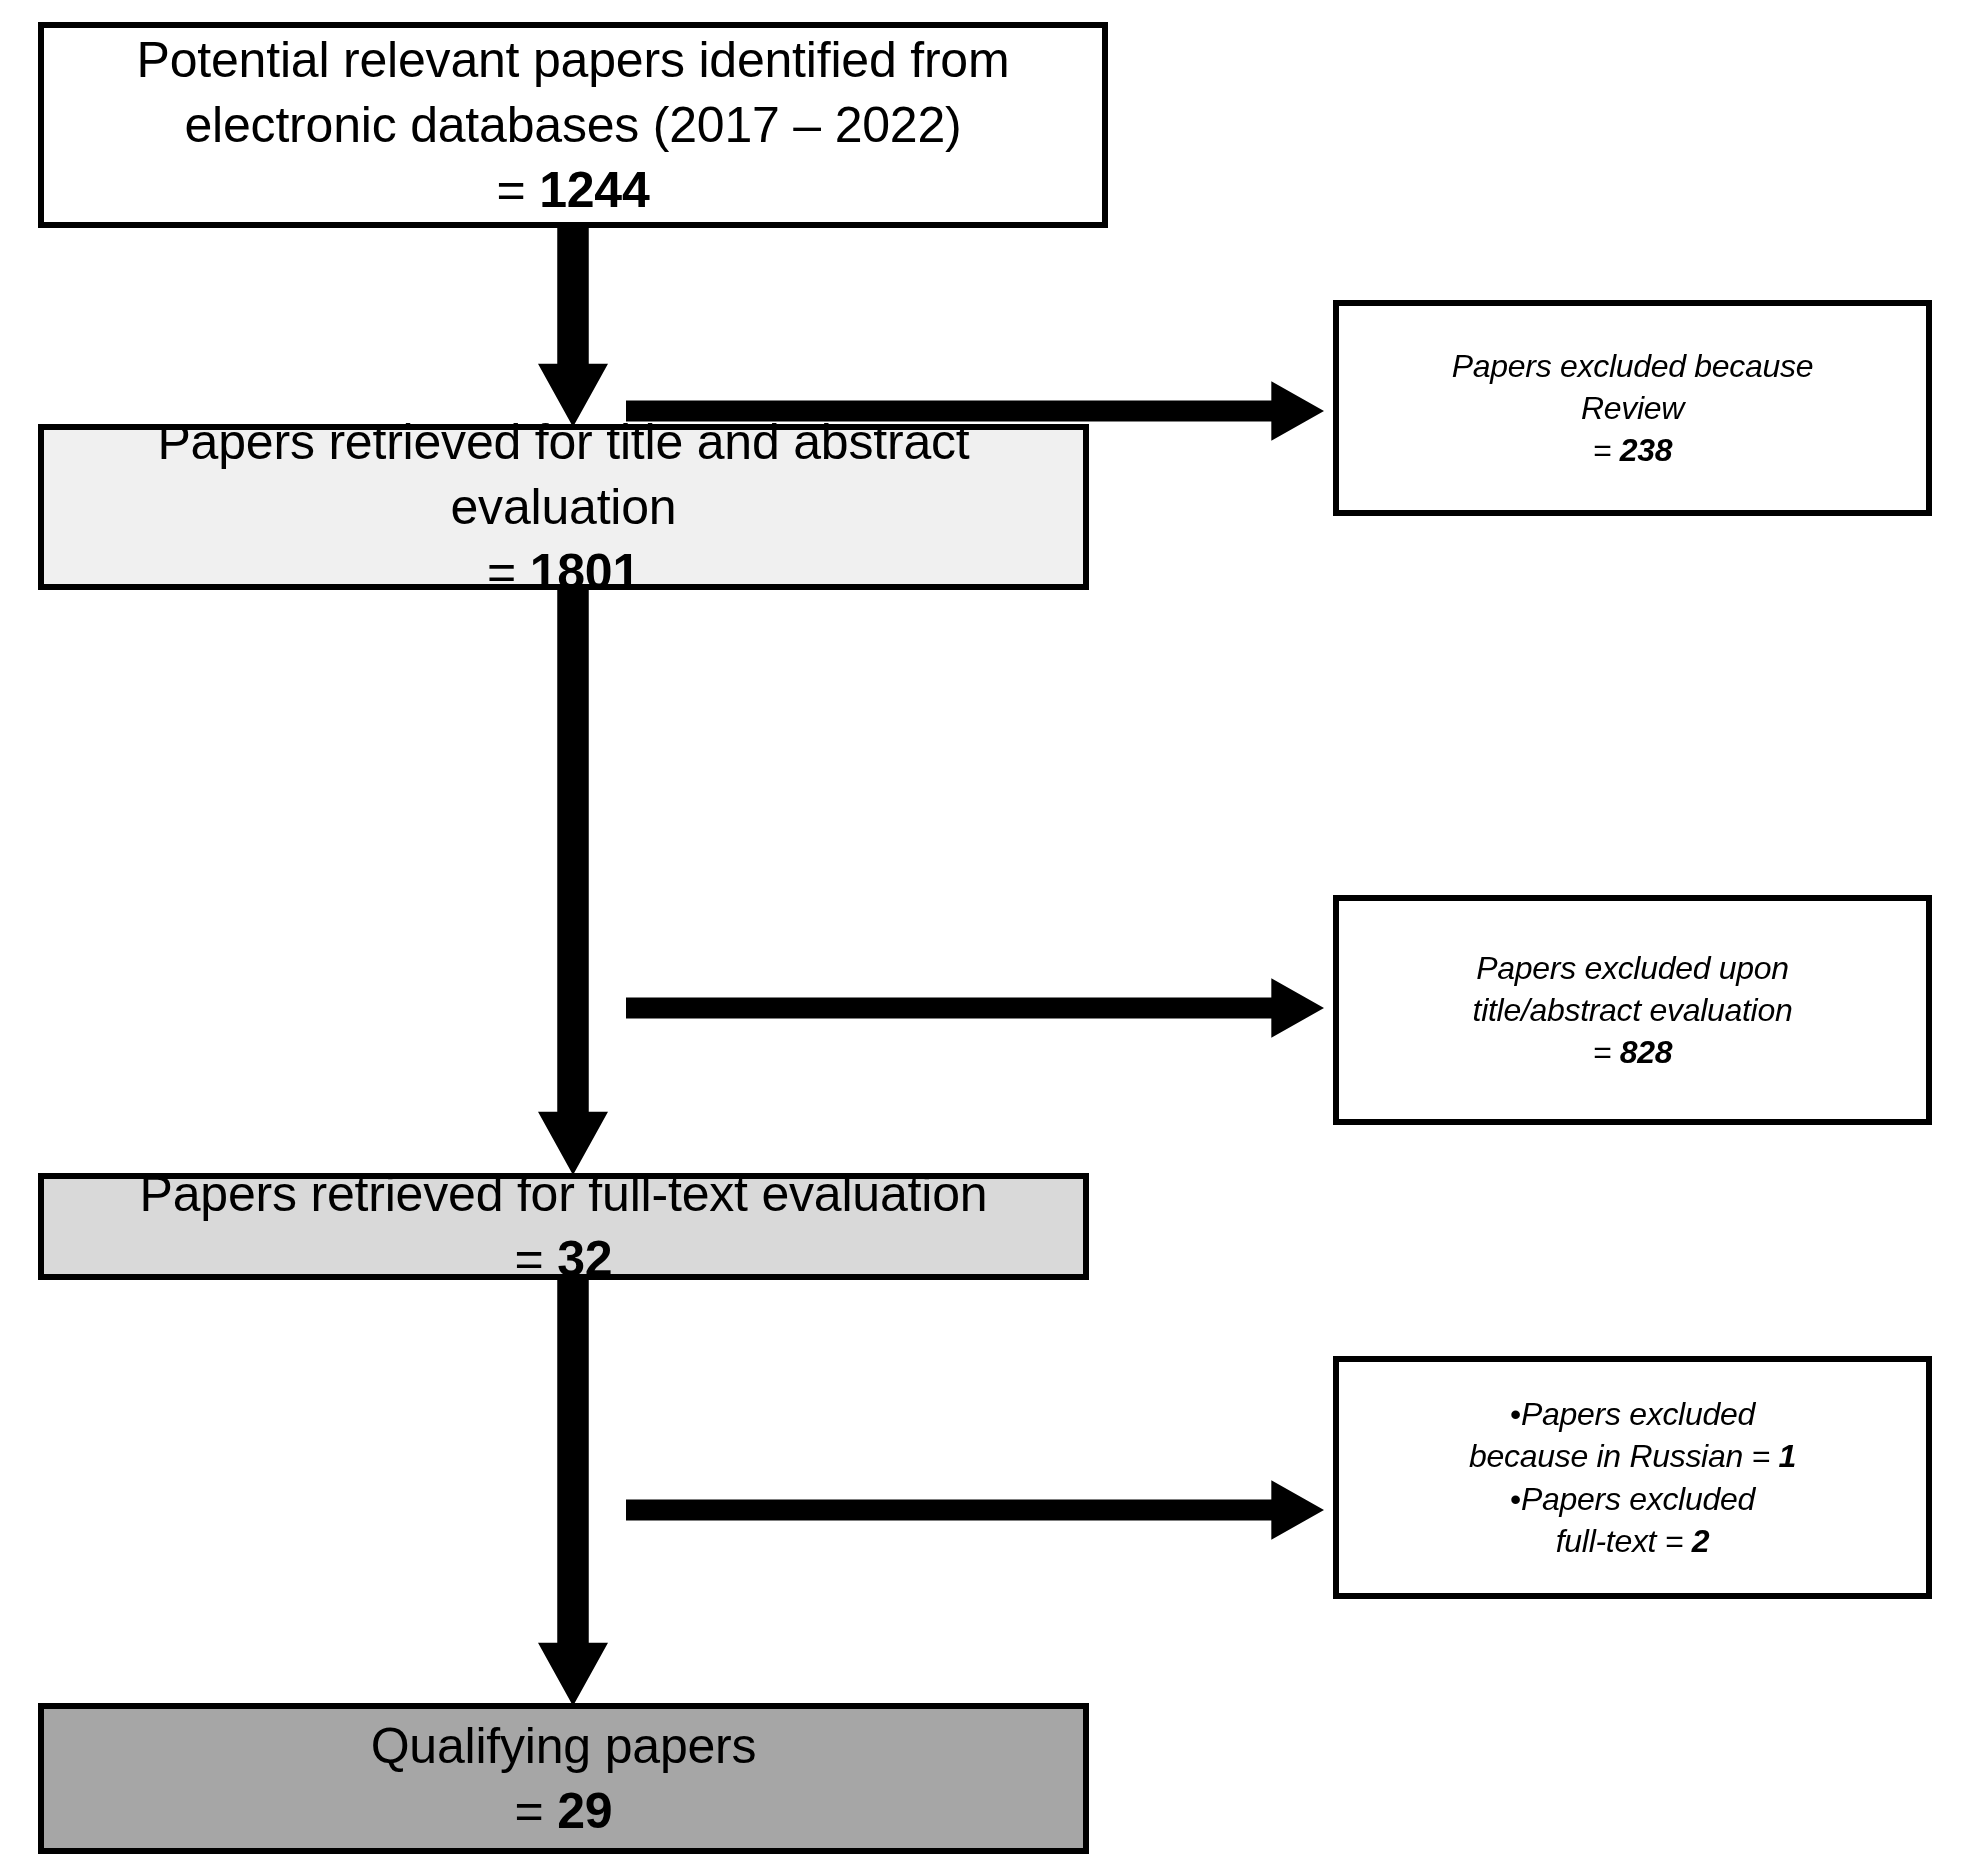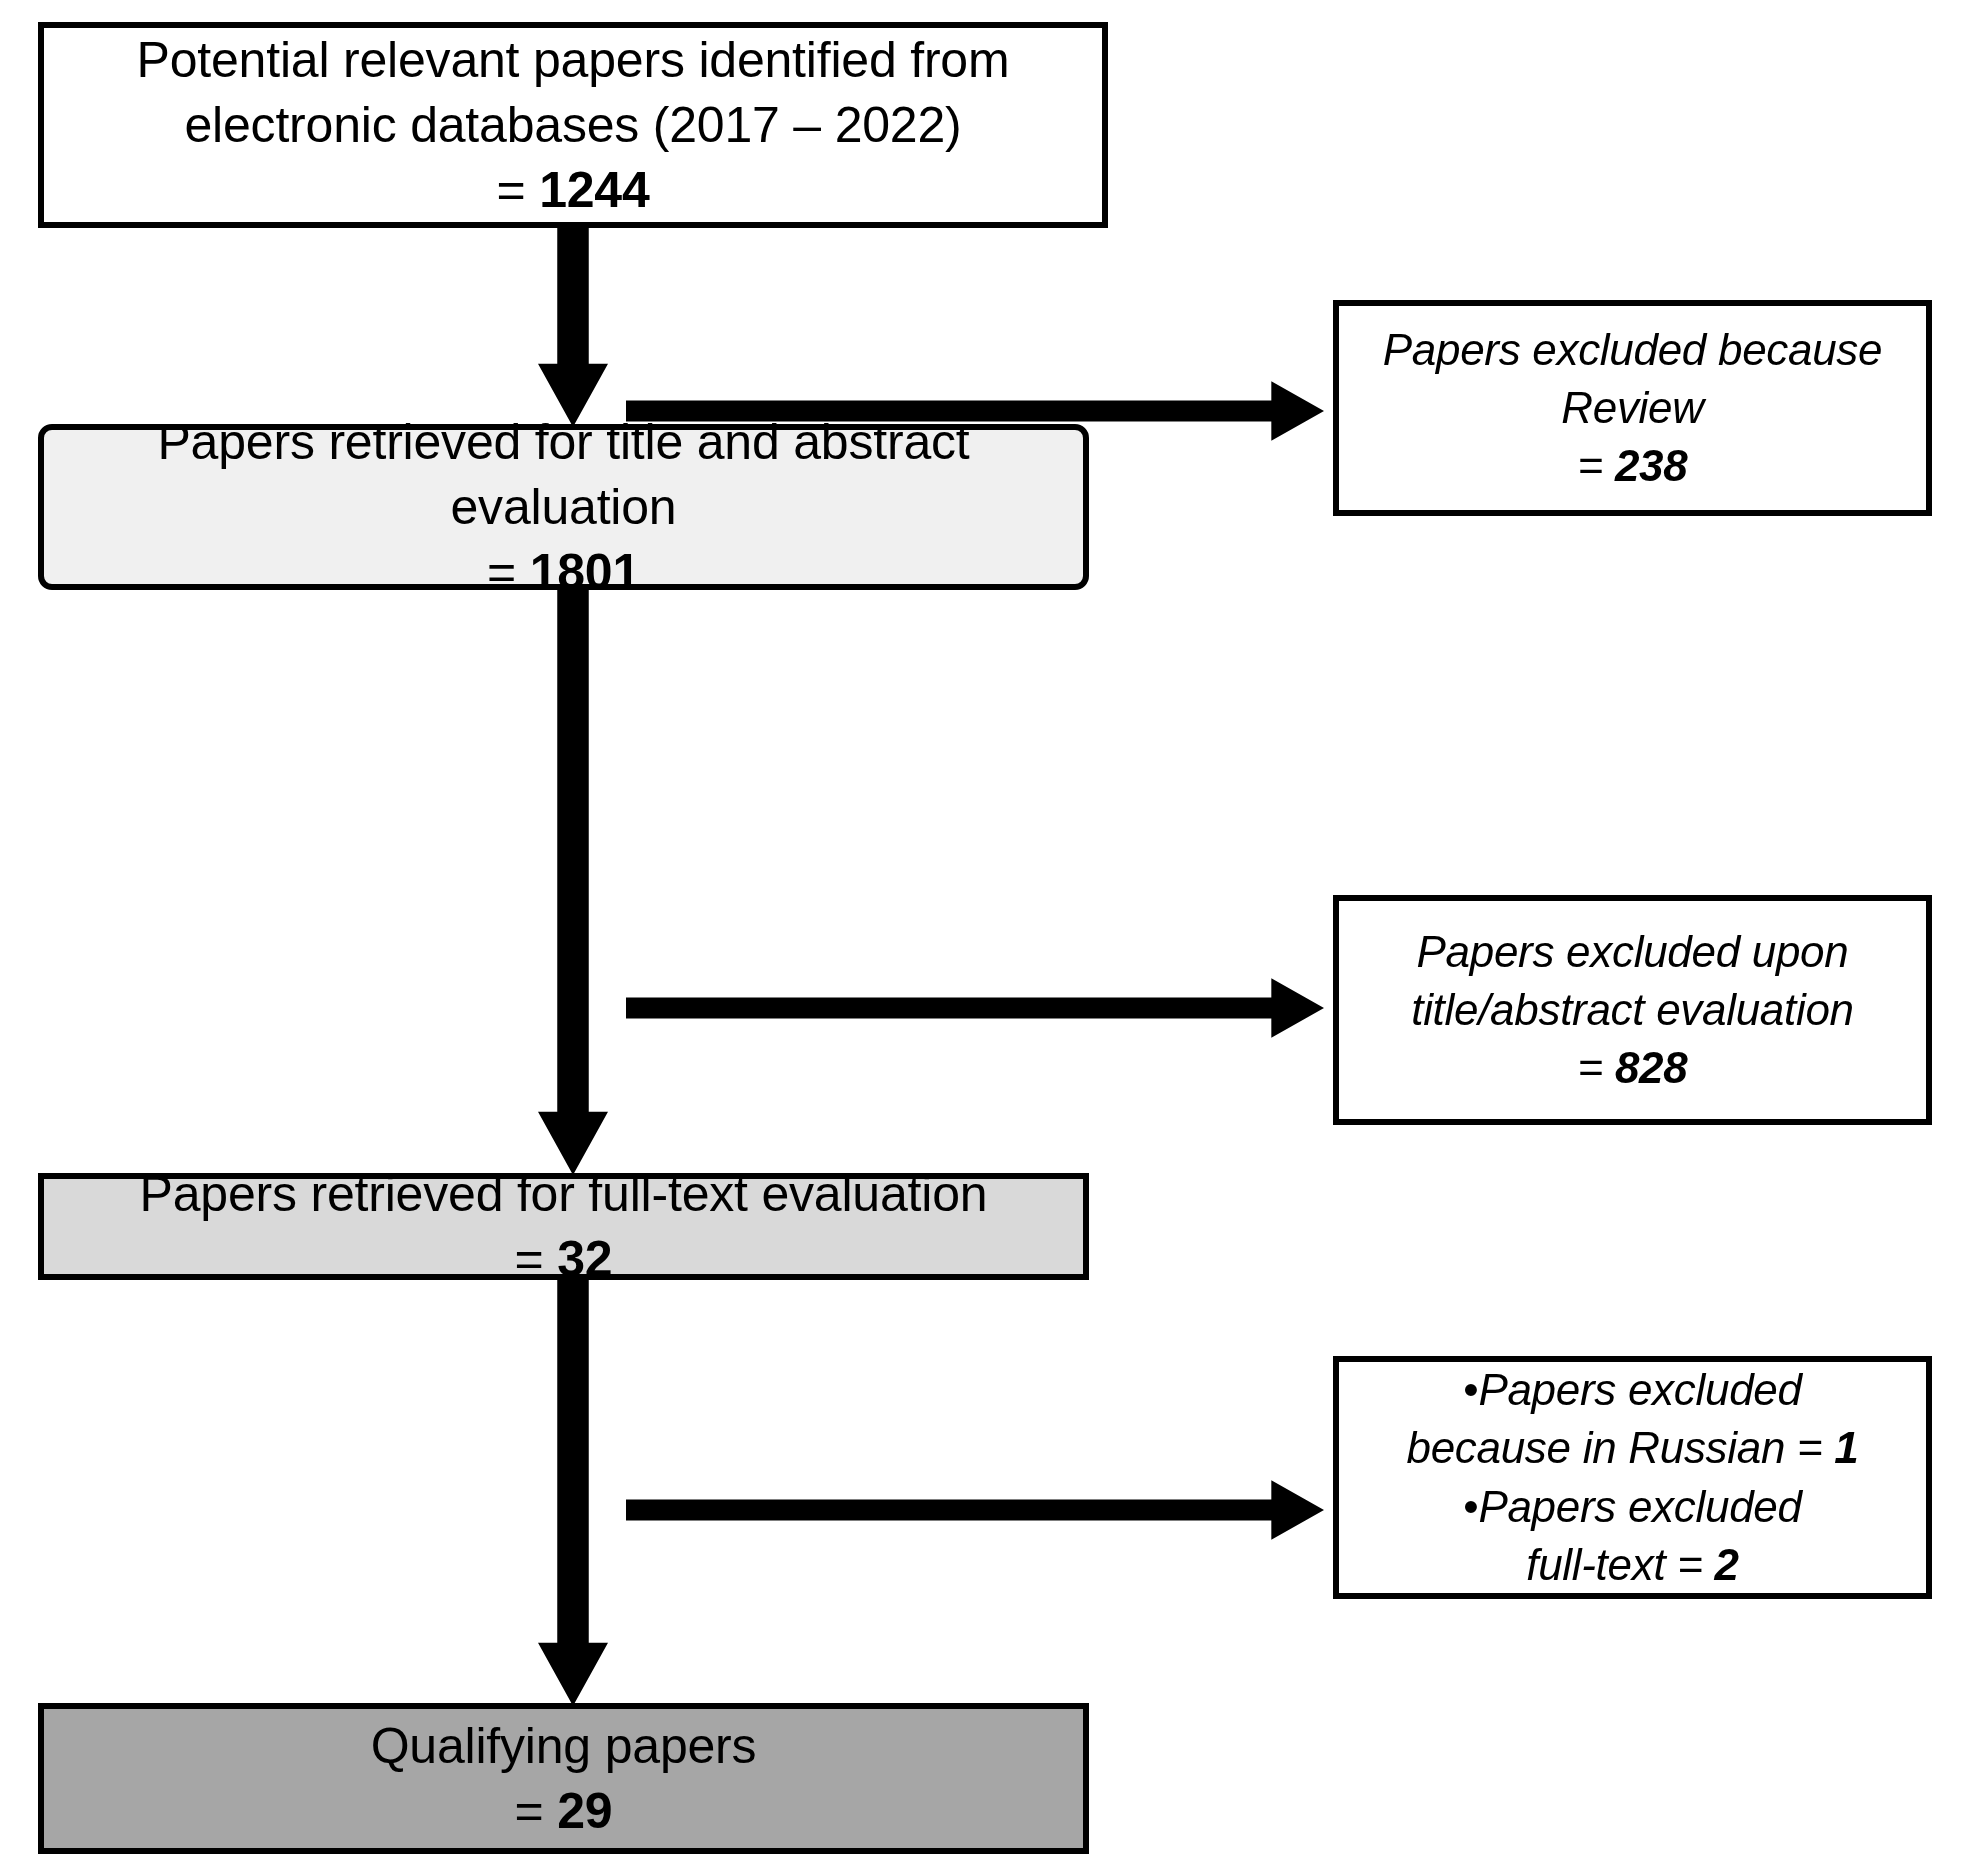--- a/index.html
+++ b/index.html
@@ -66,21 +66,21 @@
   #box-qualifying {
     left: 38px;  top: 1703px;
     width: 1051px; height: 151px;
     background: #a6a6a6;
   }
 
   
   .excl-box {
     background: #ffffff;
     font-style: italic;
-    font-size: 44px;
+    font-size: 32px;
     font-weight: 400;
     letter-spacing: -0.3px;
     line-height: 1.32;
     padding: 3.5px 19.3px;
   }
   .excl-box .count {
     font-weight: 700;
     font-style: italic;
   }
   .excl-box .bullet {
@@ -151,21 +151,21 @@
       <polygon points="0,36 735,36 735,14 795,48 735,82 735,60 0,60" fill="#000000"></polygon>
     </svg>
   </div>
 
   <div class="box stage-box" id="box-identified" style="background: rgb(255, 255, 255); border-color: rgb(0, 0, 0);">
     <span class="line">Potential relevant papers identified from</span>
     <span class="line">electronic databases (2017 – 2022)</span>
     <span class="line"><span>= </span><span class="count">1244</span></span>
   </div>
 
-  <div class="box stage-box" id="box-title-abstract" style="background: rgb(240, 240, 240); border-color: rgb(0, 0, 0); border-radius: 14px;">
+  <div class="box stage-box" id="box-title-abstract" style="background: rgb(240, 240, 240); border-color: rgb(0, 0, 0);">
     <span class="line">Papers retrieved for title and abstract</span>
     <span class="line">evaluation</span>
     <span class="line"><span>= </span><span class="count">1801</span></span>
   </div>
 
   <div class="box stage-box" id="box-fulltext" style="background: rgb(217, 217, 217); border-color: rgb(0, 0, 0);">
     <span class="line">Papers retrieved for full-text evaluation</span>
     <span class="line"><span>= </span><span class="count">32</span></span>
   </div>
 

